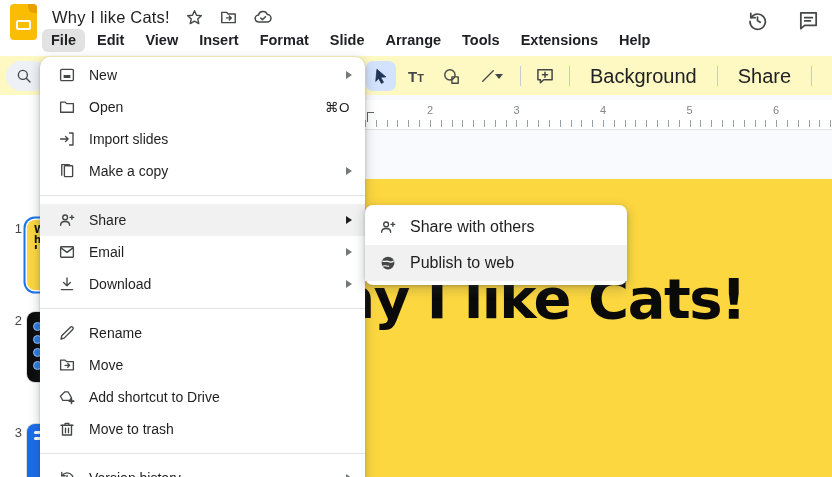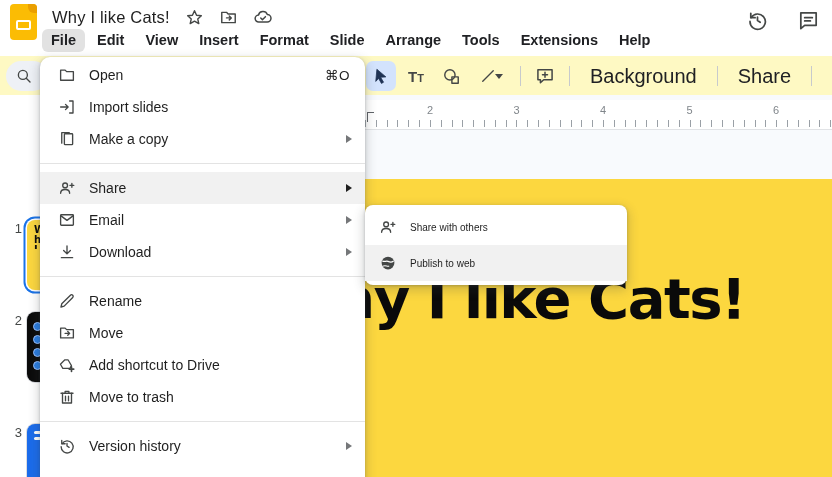--- a/index.html
+++ b/index.html
@@ -59,21 +59,21 @@
   .mrow.hl { background:#f1f1f1; }
   .mrow .mi { width:18px; height:18px; display:flex; align-items:center; justify-content:center; flex:none; }
   .mrow .arr { position:absolute; right:13px; width:0; height:0; border-top:4.5px solid transparent; border-bottom:4.5px solid transparent; border-left:6px solid #757779; }
   .mrow .arr.dark { border-left-color:#1f1f1f; }
   .mrow .sc { position:absolute; right:15px; font-size:13.5px; color:#1f1f1f; letter-spacing:.5px; }
   .mdiv { height:1px; background:#e3e3e3; margin:8px 0; }
 
   
   .submenu { position:absolute; left:365px; top:205px; width:262px; background:#fff; border-radius:8px;
     box-shadow:0 1px 3px rgba(60,64,67,.3), 0 4px 10px 3px rgba(60,64,67,.18); z-index:21; padding:4px 0; }
-  .smrow { height:36px; display:flex; align-items:center; padding-left:14px; gap:13px; font-size:10px; color:#1f1f1f; }
+  .smrow { height:36px; display:flex; align-items:center; padding-left:14px; gap:13px; font-size:16px; color:#1f1f1f; }
   .smrow.hl { background:#f1f1f1; }
   .smrow .mi { width:18px; height:18px; display:flex; align-items:center; justify-content:center; }
 
   svg.ic { stroke:#444746; fill:none; stroke-width:1.8; stroke-linecap:round; stroke-linejoin:round; }
   svg.icf { fill:#444746; stroke:none; }
 </style>
 </head>
 <body>
 
 <header class="topbar">
@@ -211,20 +211,30 @@
   <div class="canvas">
     <div class="slidepage">
       <div class="bigtitle">Why I like Cats!</div>
 
     </div>
   </div>
 </div>
 
 <div class="filemenu">
 
+  <div class="mrow">
+    <span class="mi">
+      <svg class="ic" width="18" height="18" viewBox="0 0 24 24">
+          <rect x="3.5" y="4.5" width="17" height="15" rx="1.5"></rect>
+          <rect x="7.5" y="12" width="9" height="4" fill="#444746" stroke="none"></rect>
+        </svg>
+    </span>
+    <span class="ml">New</span>
+    <span class="arr"></span>
+  </div>
 
   <div class="mrow">
     <span class="mi">
       <svg class="ic" width="18" height="18" viewBox="0 0 24 24">
           <path d="M3.5 19v-13.5h6l2 2h9v11.5z"></path>
         </svg>
     </span>
     <span class="ml">Open</span>
     <span class="sc">⌘O</span>
   </div>

